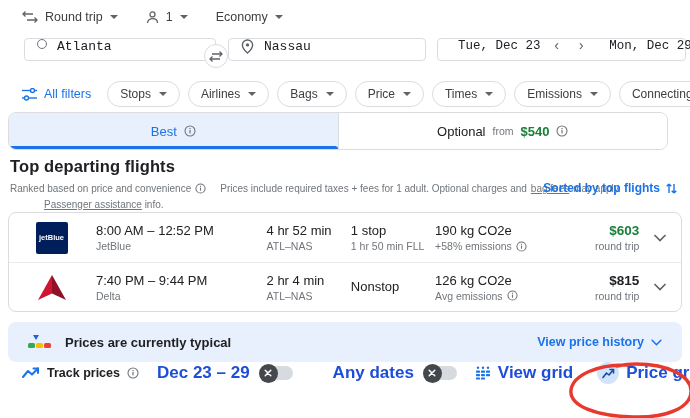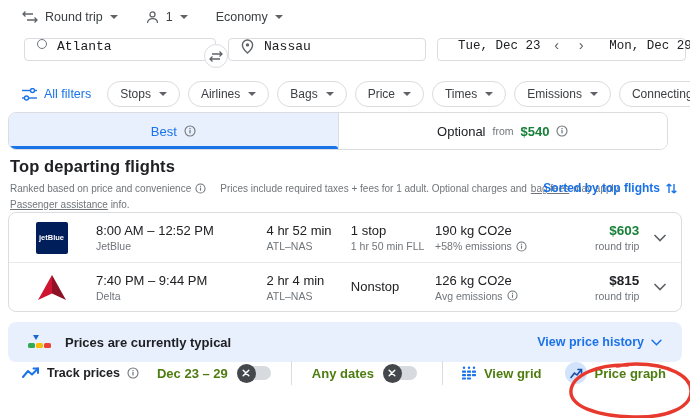--- a/index.html
+++ b/index.html
@@ -36,21 +36,21 @@
   .tab-cheapest { color:#202124; border-left:1px solid #dadce0; }
   .from-txt { font-size:10.5px; color:#70757a; }
   .price-green { color:#188038; font-weight:700; }
 
   .info-icon { flex:none; display:inline-block; }
 
   
   .results-head { position:absolute; top:157px; left:10px; right:10px; }
   .rh-title { font-size:16.5px; font-weight:700; color:#202124; letter-spacing:0.1px; }
   .rh-sub { margin-top:7px; font-size:10px; color:#70757a; white-space:nowrap; display:flex; align-items:center; gap:4px; }
-  .rh-sub2 { margin-top:5px; font-size:10px; color:#70757a; }
+  .rh-sub2 { margin-top:5px; font-size:10px; color:#70757a;margin-left:34px; }
   .glink { color:#70757a; text-decoration:underline; cursor:pointer; }
   .sorted-by { position:absolute; right:2px; top:24px; display:flex; align-items:center; gap:5px; color:#1a73e8; font-size:12px; font-weight:600; cursor:pointer; }
 
   
   .flights { position:absolute; top:212px; left:8px; right:8px; border:1px solid #dadce0; border-radius:8px; background:#fff; }
   .frow { display:flex; align-items:center; height:49px; cursor:pointer; }
   .frow + .frow { border-top:1px solid #e8eaed; }
   .logo-cell { width:33px; margin-left:26px; flex:none; display:flex; align-items:center; justify-content:center; }
   .jetblue-logo { width:32px; height:32px; background:#001e59; border-radius:2px; display:flex; align-items:center; justify-content:center; color:#fff; font-size:7.5px; font-weight:700; }
   .col { display:flex; flex-direction:column; justify-content:space-between; gap:2px; }
@@ -75,21 +75,21 @@
   .pl-r { left:16px; background:#ea4335; }
   .pl-marker { position:absolute; top:0; left:5px; width:0; height:0; border-left:3.5px solid transparent; border-right:3.5px solid transparent; border-top:5px solid #1967d2; }
   .pl-stem { position:absolute; top:0; left:7.6px; width:1.6px; height:3px; background:#1967d2; }
   .banner-msg { font-size:13px; font-weight:700; color:#202124; }
   .banner-action { margin-left:auto; display:flex; align-items:center; gap:7px; color:#1a73e8; font-size:12.5px; font-weight:600; cursor:pointer; }
 
   
   .footer { position:absolute; top:356px; left:0; right:0; height:34px; display:flex; align-items:center; padding:0 24px 0 22px; }
   .f-item { display:flex; align-items:center; gap:7px; white-space:nowrap; }
   .f-label-dark { font-size:12.5px; font-weight:600; color:#202124; }
-  .f-link { font-size:13px; font-weight:600; color:#4d7c0f; cursor:pointer; }
+  .f-link { font-size:17px; font-weight:600; color:#1d4ed8; cursor:pointer; }
   .vdiv { width:1px; height:24px; background:#dadce0; }
   .toggle { position:relative; width:32px; height:14px; background:#d7dade; border-radius:7px; margin-left:4px; cursor:pointer; flex:none; }
   .toggle .thumb { position:absolute; left:-2px; top:-2.5px; width:19px; height:19px; border-radius:50%; background:#44474b; display:flex; align-items:center; justify-content:center; }
   .pg-circle { width:22px; height:22px; border-radius:50%; background:#d2e3fc; display:flex; align-items:center; justify-content:center; flex:none; }
 
   .annotation { position:absolute; left:0; top:0; width:690px; height:418px; pointer-events:none; z-index:10; }
 </style>
 </head>
 <body>
 

